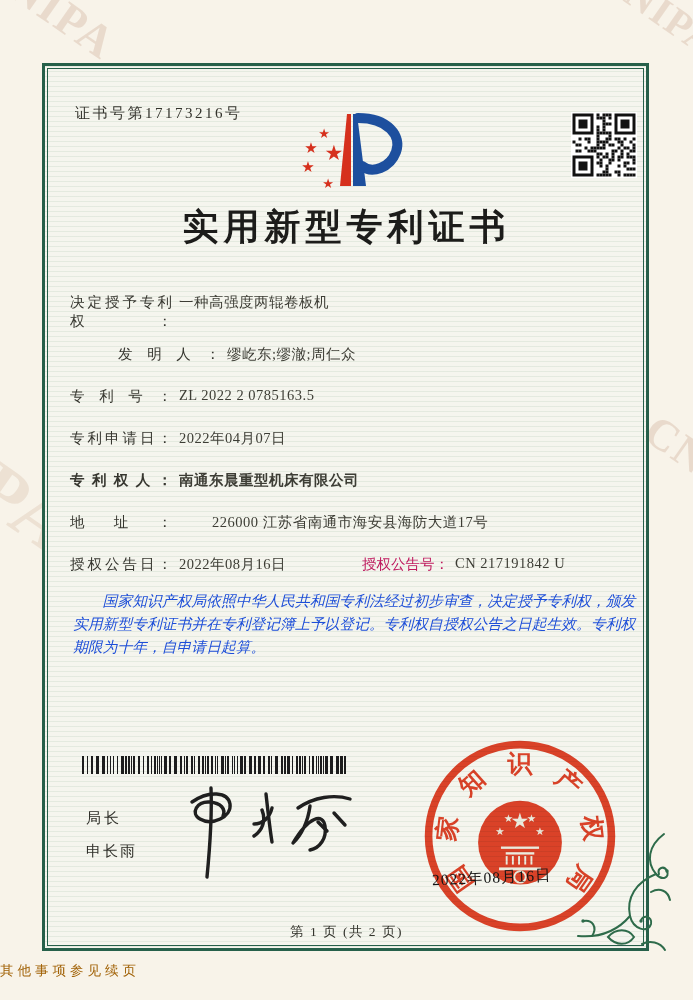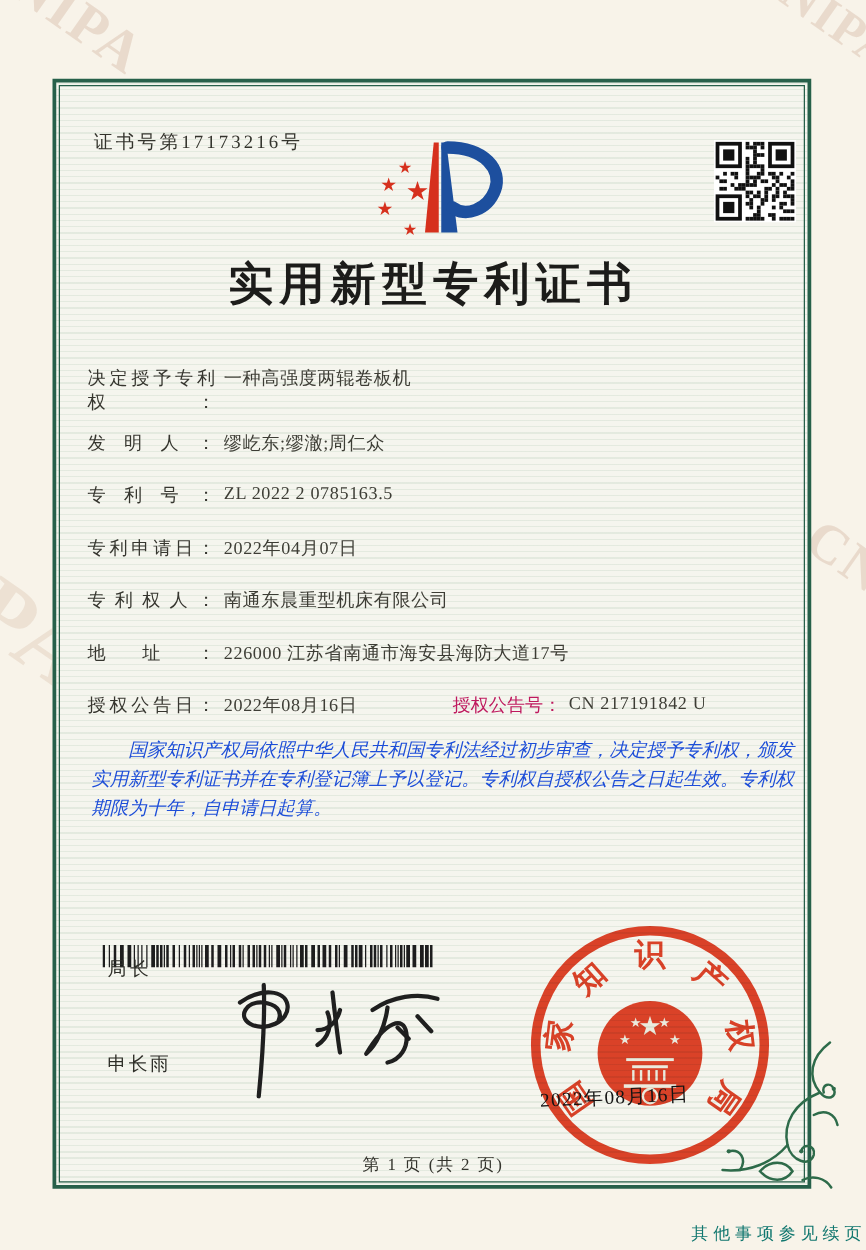--- a/index.html
+++ b/index.html
@@ -44,37 +44,37 @@
   .fvalue{ margin-left:7px; color:#3d3d35; letter-spacing:0.5px; }
   .pair2{ position:absolute; left:292px; top:0; display:flex; }
   .pair2 .flabel2{ color:#be185d; }
   .pair2 .fvalue{ margin-left:6px; }
   .body-text{
     position:absolute; left:73px; top:590px; width:567px;
     font-size:14.8px; line-height:1.56; font-style:italic; color:#1d4ed8;
   }
   .body-text p{ margin:0 0 3px 0; text-indent:2em; }
   .barcode{ position:absolute; left:82px; top:756px; }
-  .director-title{ position:absolute; left:86px; top:766px; font-size:15px; letter-spacing:3px; color:#2e2e28;}
+  .director-title{ position:absolute; left:86px; top:809px; font-size:15px; letter-spacing:3px; color:#2e2e28;}
   .director-name{ position:absolute; left:86px; top:842px; font-size:15px; letter-spacing:2px; color:#2e2e28;}
   .signature{ position:absolute; left:162px; top:780px; }
   .seal{ position:absolute; left:420px; top:736px; mix-blend-mode:multiply; opacity:0.95;}
   .seal-date{
     position:absolute; left:432px; top:866px; width:200px;
     font-size:15.5px; letter-spacing:1px; color:#141414; transform:rotate(-2.5deg);
     z-index:5;
   }
   .ornament{ position:absolute; left:572px; top:832px; }
   .page-footer{
     position:absolute; left:0; top:923px; width:100%; text-align:center;
     font-size:13.5px; letter-spacing:1.5px; color:#34342d;
   }
   .cont-note{
-    position:absolute; left:0; top:962px; width:100%; text-align:right;
-    font-size:13.5px; letter-spacing:4px; color:#0f766e;margin-top:16px;
+    position:absolute; left:0; top:962px; width:100%; text-align:left;
+    font-size:13.5px; letter-spacing:4px; color:#a16207;
   }
 </style>
 </head>
 <body>
 
 <div class="page">
 
   <div class="wm" style="left:-28px; top:-18px; font-size:46px;">CNIPA</div>
   <div class="wm" style="left:592px; top:-10px; font-size:40px;">CNIPA</div>
   <div class="wm" style="left:428px; top:286px; font-size:44px; color:rgba(205,175,150,0.22);">CNIPA</div>
@@ -233,37 +233,37 @@
       <rect x="58.5" y="61.5" width="3" height="3" fill="#111"></rect>
       <rect x="61.5" y="61.5" width="3" height="3" fill="#111"></rect>
     </svg>
 
   <div class="title">实用新型专利证书</div>
 
   <div class="frow" style="top:293px;">
     <span class="flabel">决定授予专利权：</span>
     <span class="fvalue">一种高强度两辊卷板机</span>
   </div>
-  <div class="frow" style="top:345px;">
+  <div class="frow" style="top:345px;margin-left:48px;">
     <span class="flabel">发明人：</span>
     <span class="fvalue">缪屹东;缪澈;周仁众</span>
   </div>
   <div class="frow" style="top:387px;">
     <span class="flabel">专利号：</span>
     <span class="fvalue">ZL 2022 2 0785163.5</span>
   </div>
   <div class="frow" style="top:429px;">
     <span class="flabel">专利申请日：</span>
     <span class="fvalue">2022年04月07日</span>
   </div>
-  <div class="frow" style="top:471px;">
+  <div class="frow" style="top:471px;font-weight:bold;">
     <span class="flabel">专利权人：</span>
     <span class="fvalue">南通东晨重型机床有限公司</span>
   </div>
-  <div class="frow" style="top:513px;">
+  <div class="frow" style="top:513px;gap:33px;">
     <span class="flabel">地址：</span>
     <span class="fvalue">226000 江苏省南通市海安县海防大道17号</span>
   </div>
   <div class="frow" style="top:555px;">
     <span class="flabel">授权公告日：</span>
     <span class="fvalue">2022年08月16日</span>
     <span class="pair2">
       <span class="flabel2">授权公告号：</span>
       <span class="fvalue">CN 217191842 U</span>
     </span>

